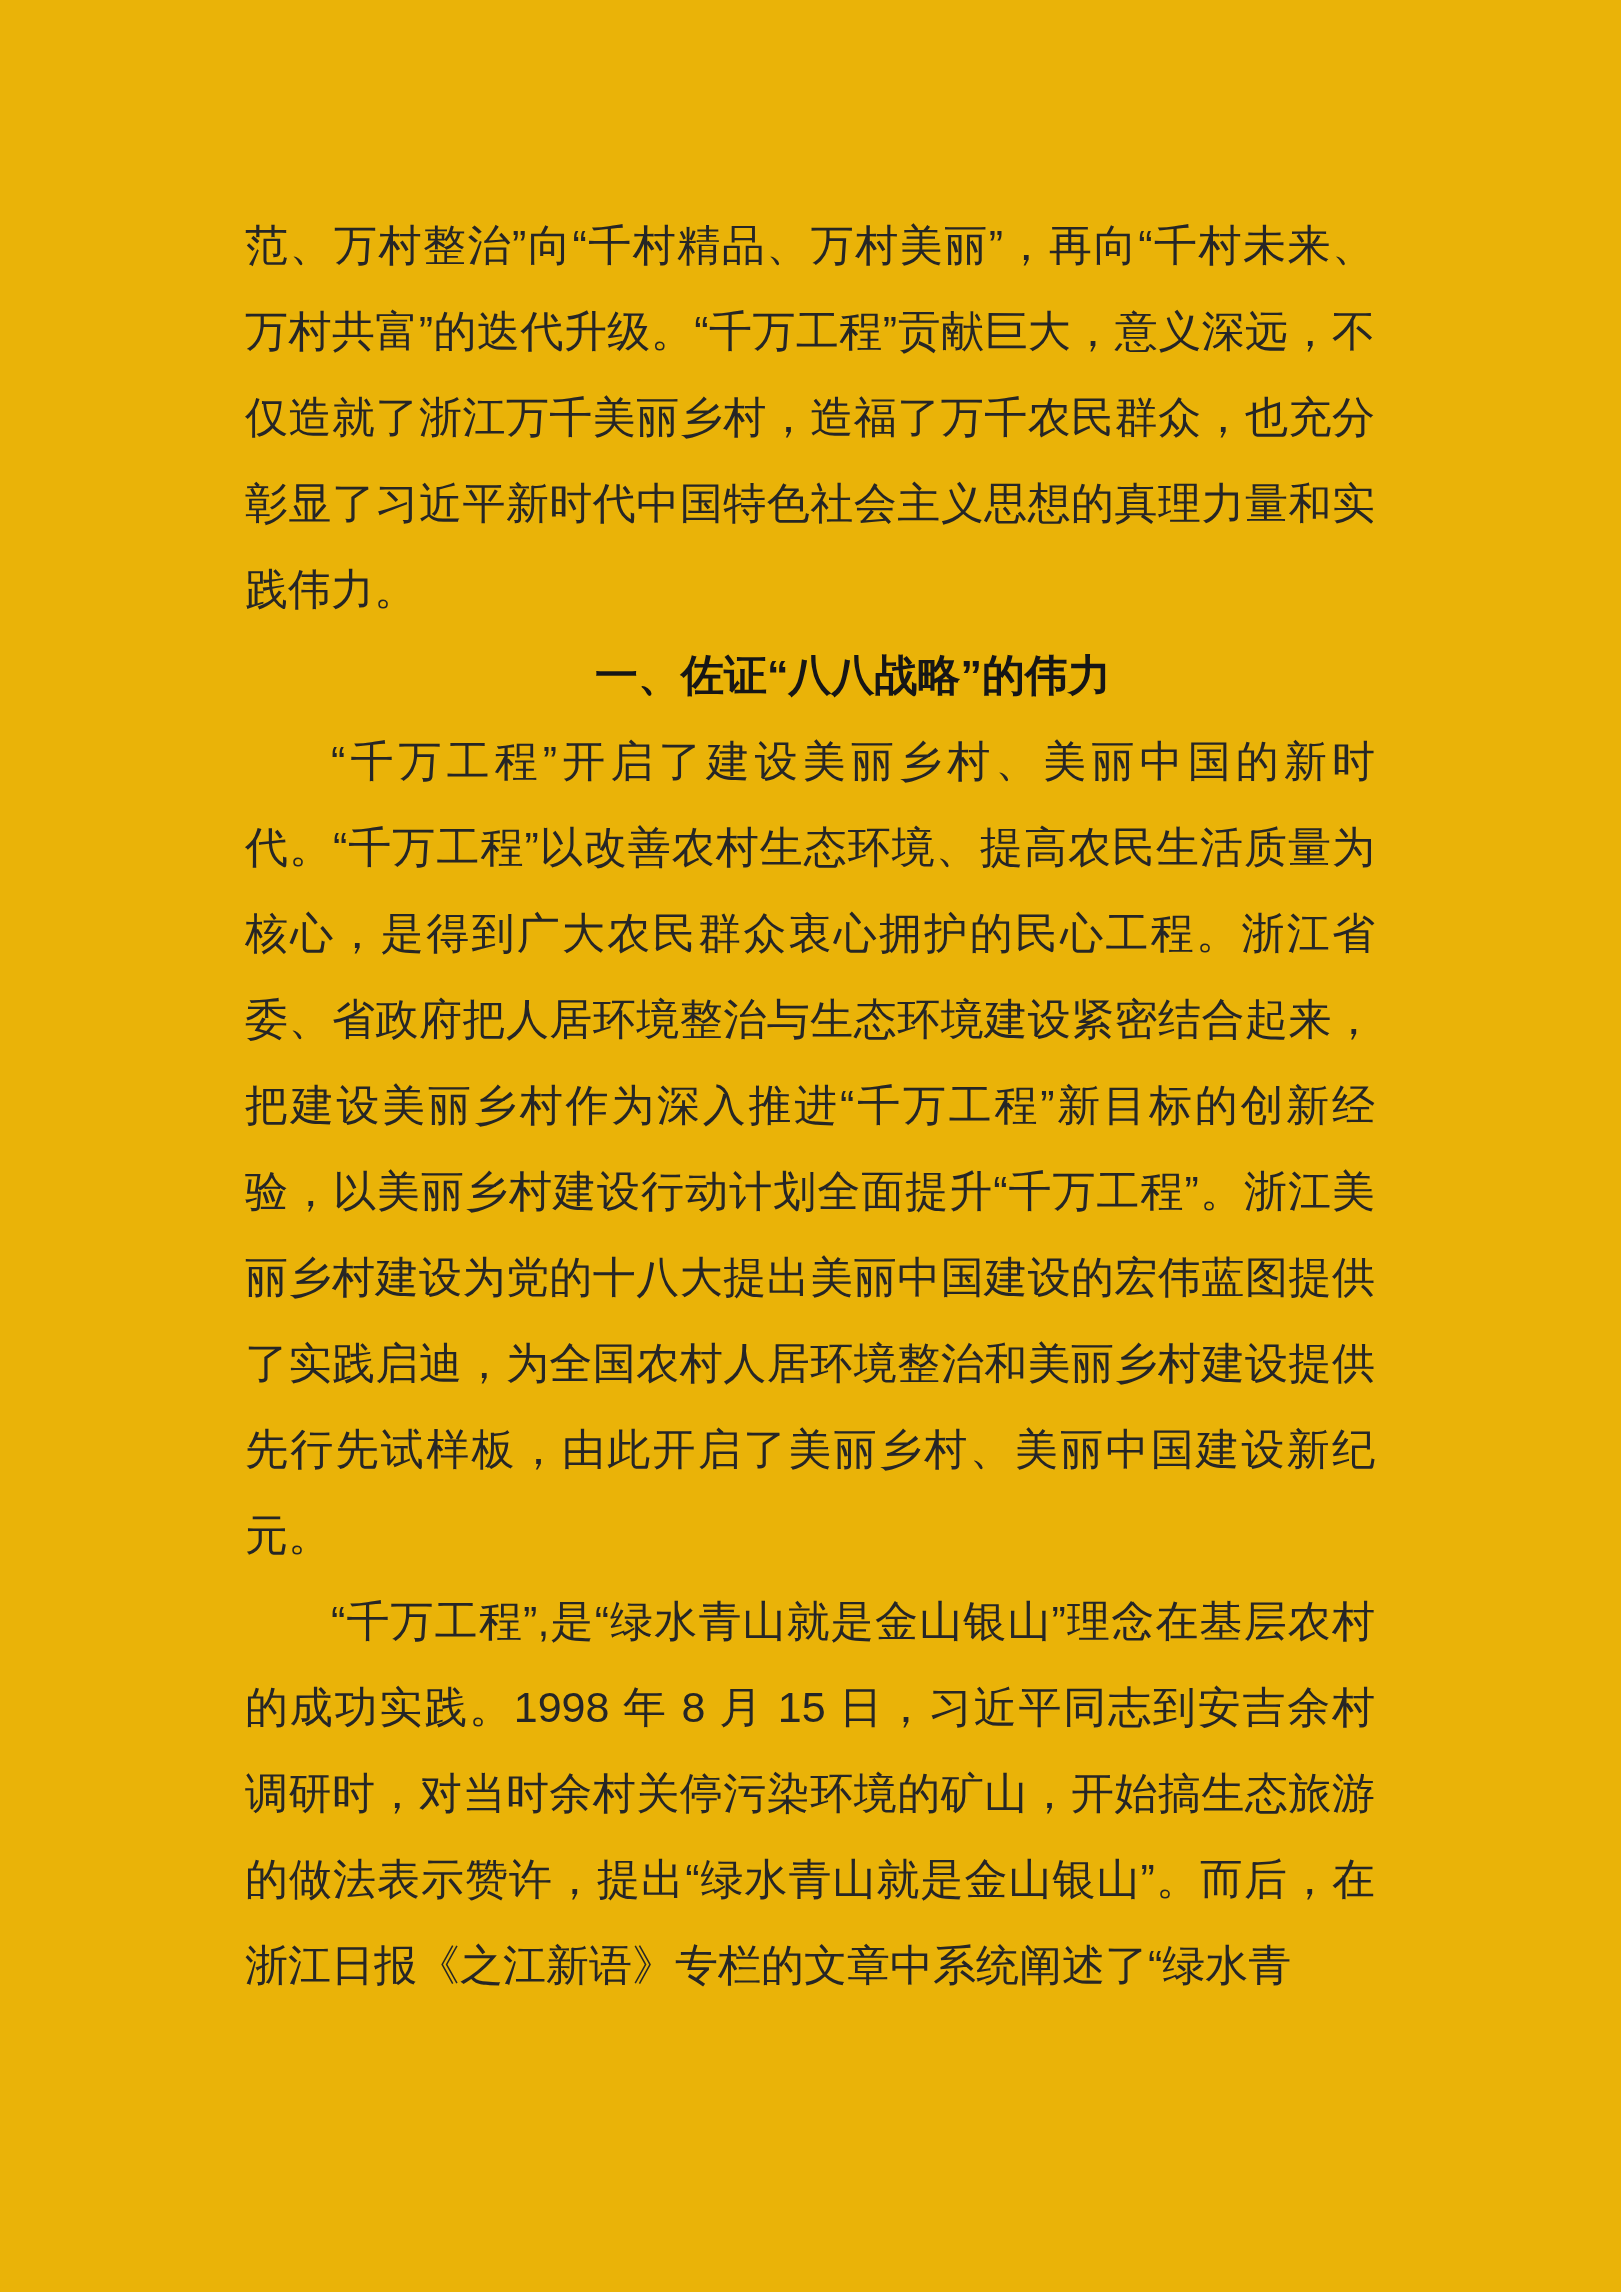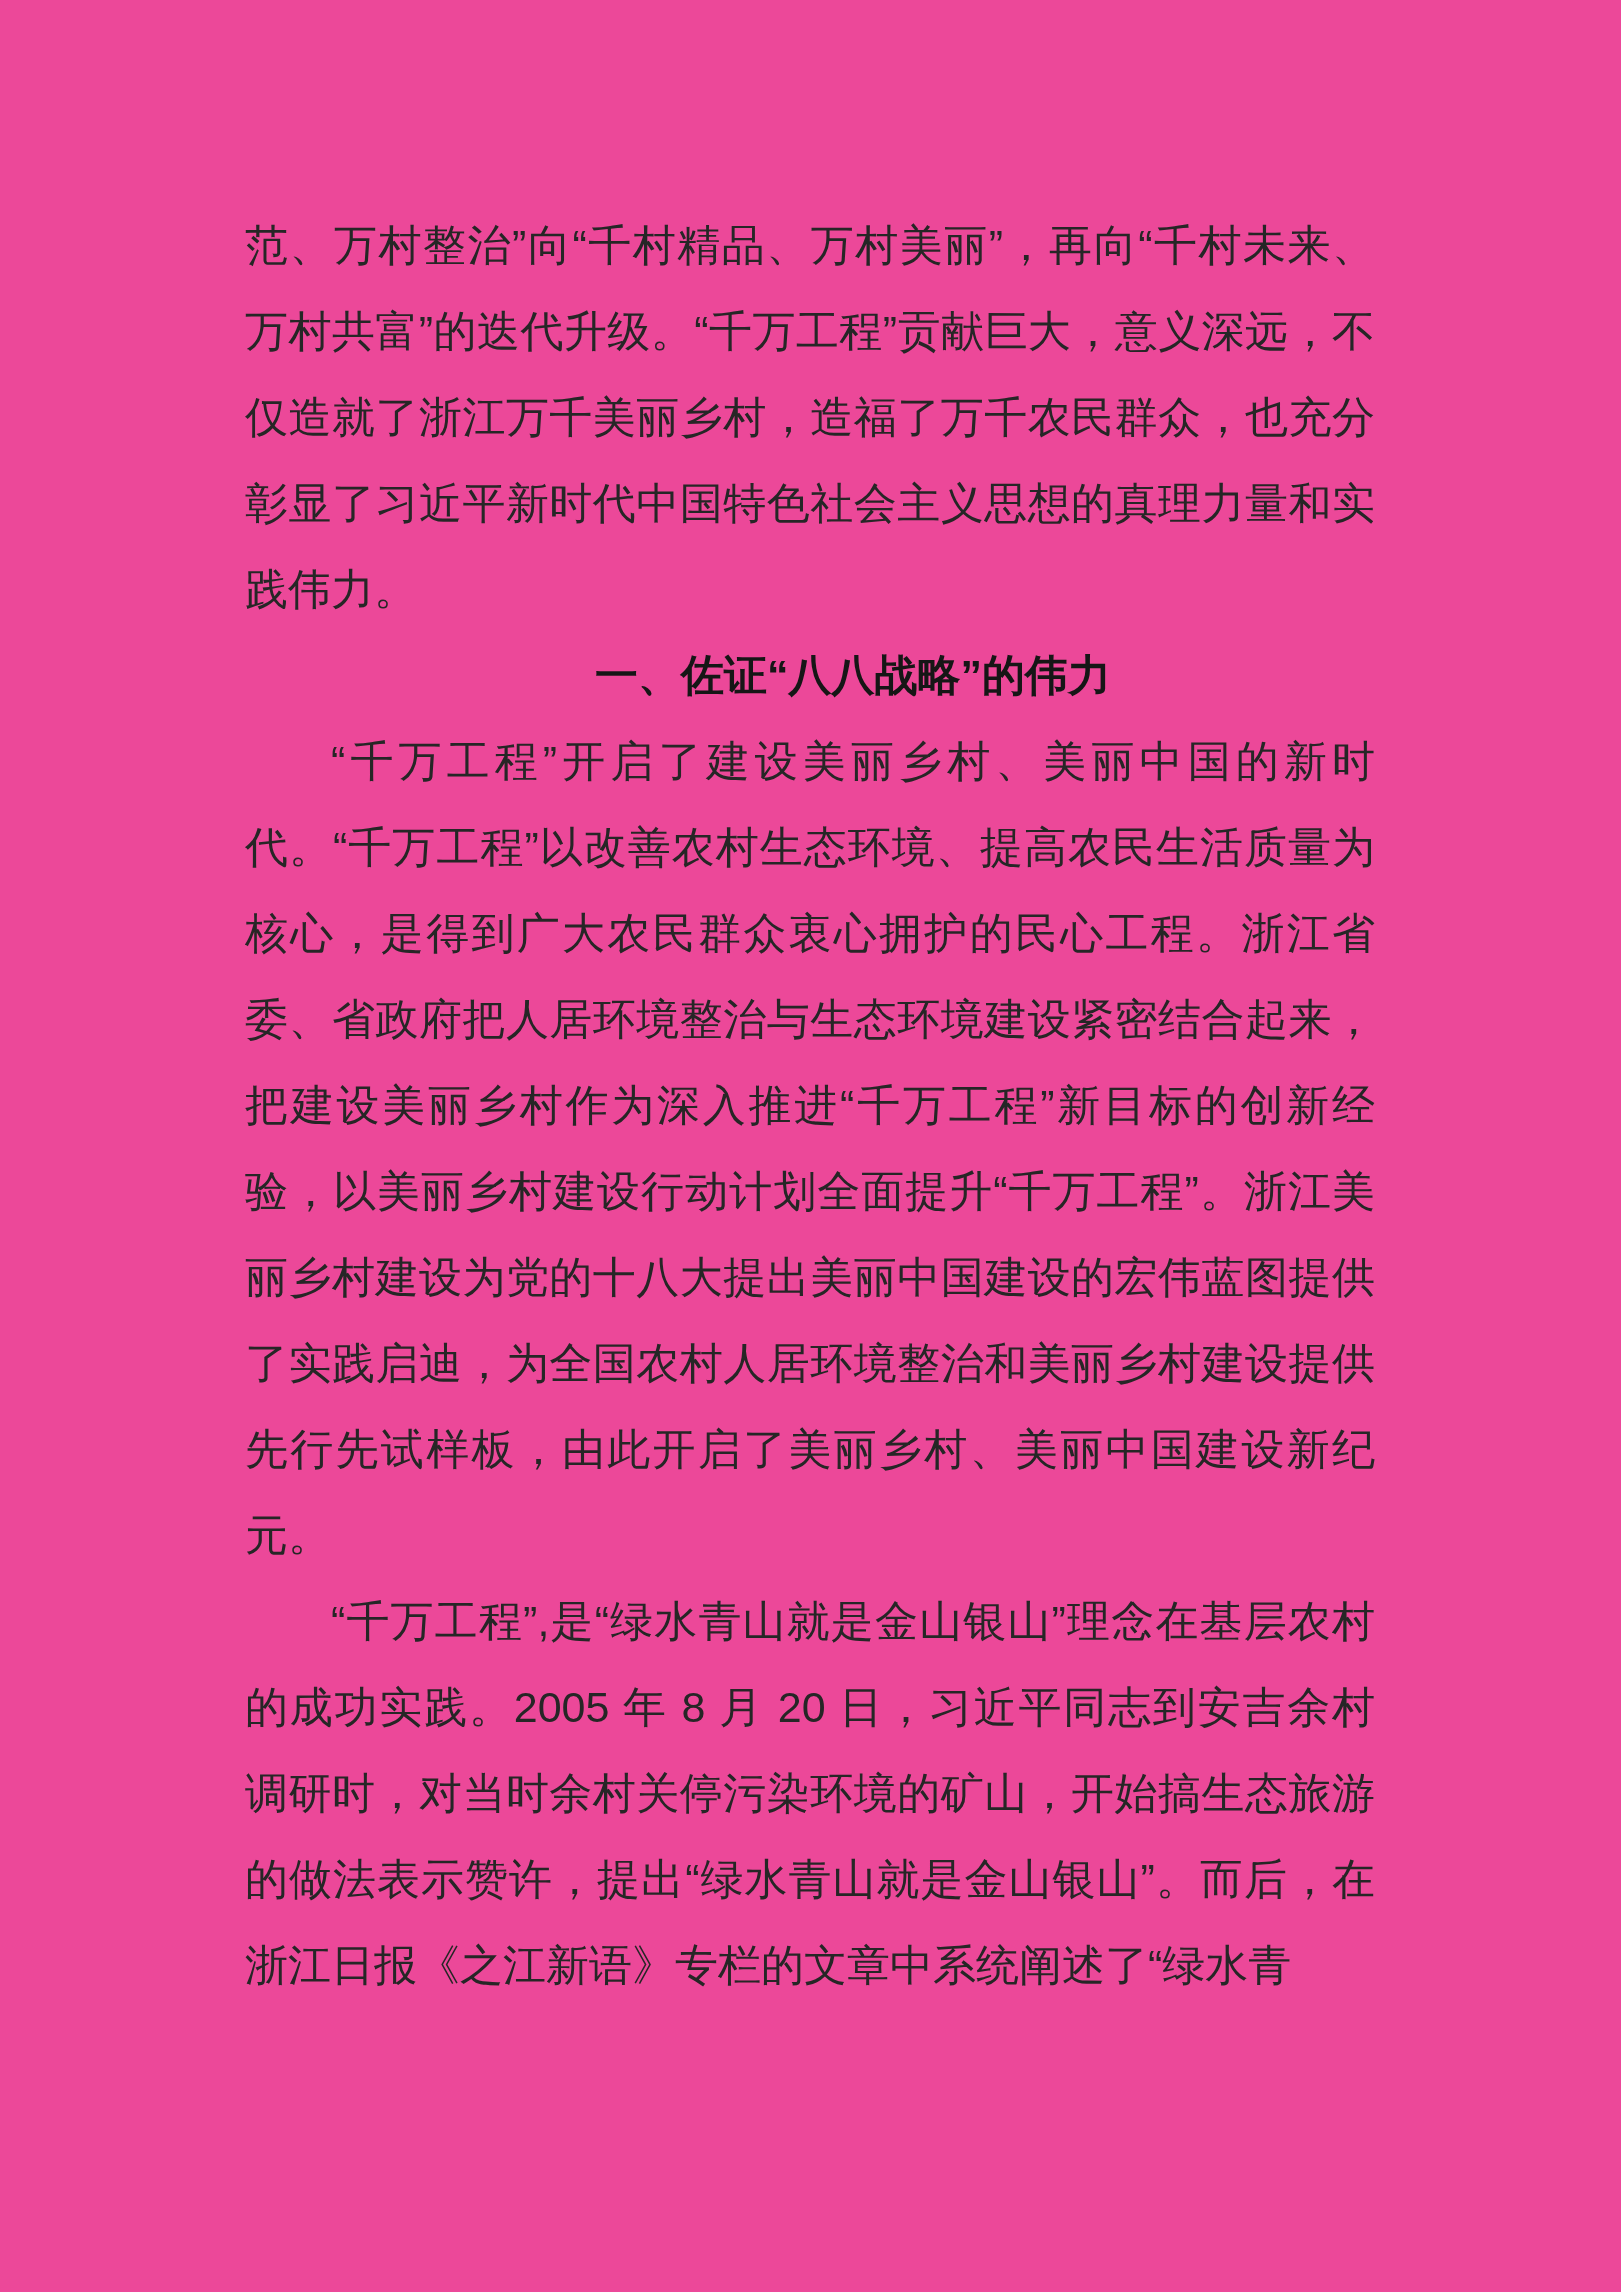--- a/index.html
+++ b/index.html
@@ -4,21 +4,21 @@
 <style>
   html, body {
     margin: 0;
     padding: 0;
     background: #ffffff;
   }
   .page {
     position: relative;
     width: 1621px;
     height: 2293px;
-    background: #ec4899;
+    background: #eab308;
     overflow: hidden;
     font-family: "Liberation Sans", sans-serif;
   }
   .content {
     position: absolute;
     left: 245px;
     top: 202px;
     width: 1130px;
     color: #262626;
     font-size: 43px;
@@ -48,16 +48,16 @@
   }
 </style>
 </head>
 <body>
 
 <div class="page">
   <div class="content">
     <p class="no-indent">范、万村整治”向“千村精品、万村美丽”，再向“千村未来、万村共富”的迭代升级。“千万工程”贡献巨大，意义深远，不仅造就了浙江万千美丽乡村，造福了万千农民群众，也充分彰显了习近平新时代中国特色社会主义思想的真理力量和实践伟力。</p>
     <h2 class="heading">一、佐证“八八战略”的伟力</h2>
     <p>“千万工程”开启了建设美丽乡村、美丽中国的新时代。“千万工程”以改善农村生态环境、提高农民生活质量为核心，是得到广大农民群众衷心拥护的民心工程。浙江省委、省政府把人居环境整治与生态环境建设紧密结合起来，把建设美丽乡村作为深入推进“千万工程”新目标的创新经验，以美丽乡村建设行动计划全面提升“千万工程”。浙江美丽乡村建设为党的十八大提出美丽中国建设的宏伟蓝图提供了实践启迪，为全国农村人居环境整治和美丽乡村建设提供先行先试样板，由此开启了美丽乡村、美丽中国建设新纪元。</p>
-    <p>“千万工程”,是“绿水青山就是金山银山”理念在基层农村的成功实践。2005 年 8 月 20 日，习近平同志到安吉余村调研时，对当时余村关停污染环境的矿山，开始搞生态旅游的做法表示赞许，提出“绿水青山就是金山银山”。而后，在浙江日报《之江新语》专栏的文章中系统阐述了“绿水青</p>
+    <p>“千万工程”,是“绿水青山就是金山银山”理念在基层农村的成功实践。1998 年 8 月 15 日，习近平同志到安吉余村调研时，对当时余村关停污染环境的矿山，开始搞生态旅游的做法表示赞许，提出“绿水青山就是金山银山”。而后，在浙江日报《之江新语》专栏的文章中系统阐述了“绿水青</p>
   </div>
 </div>
 
 
 </body></html>

